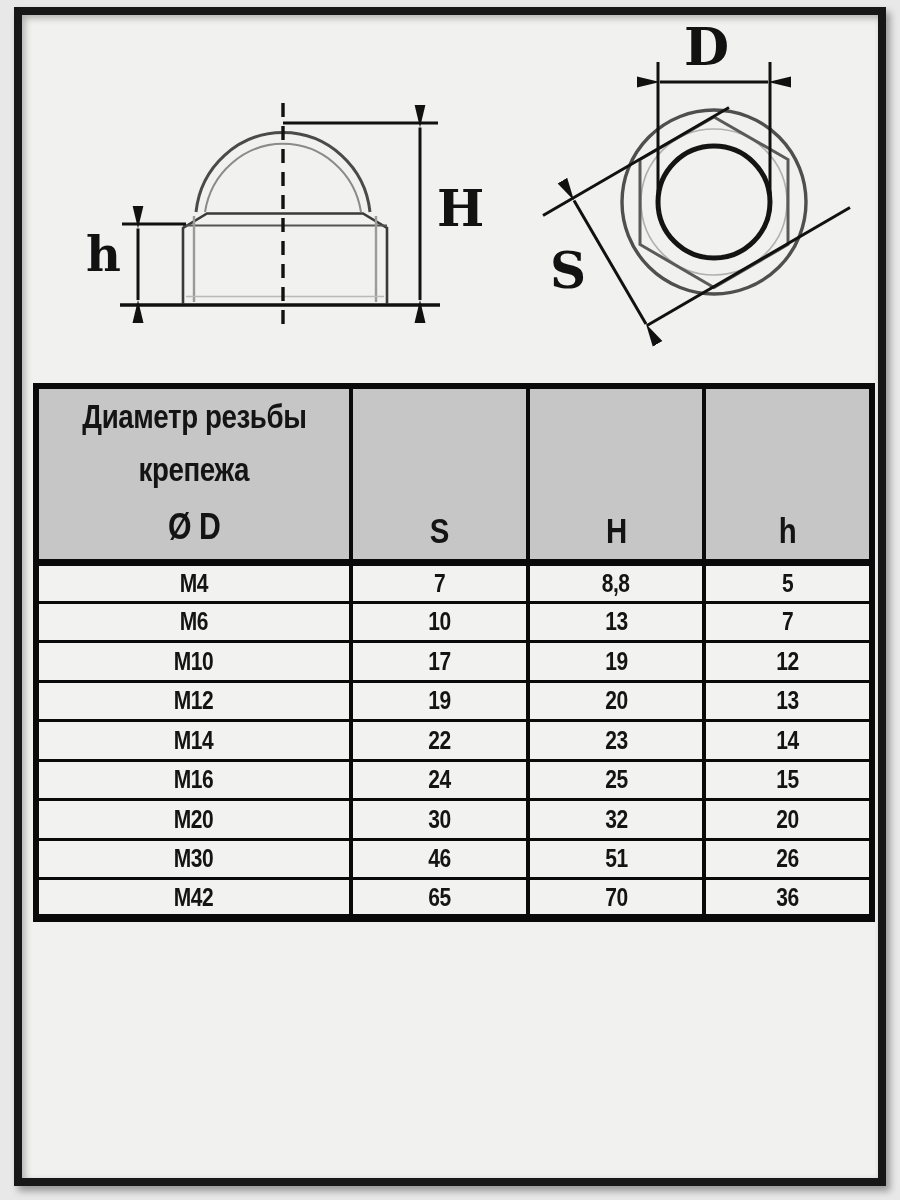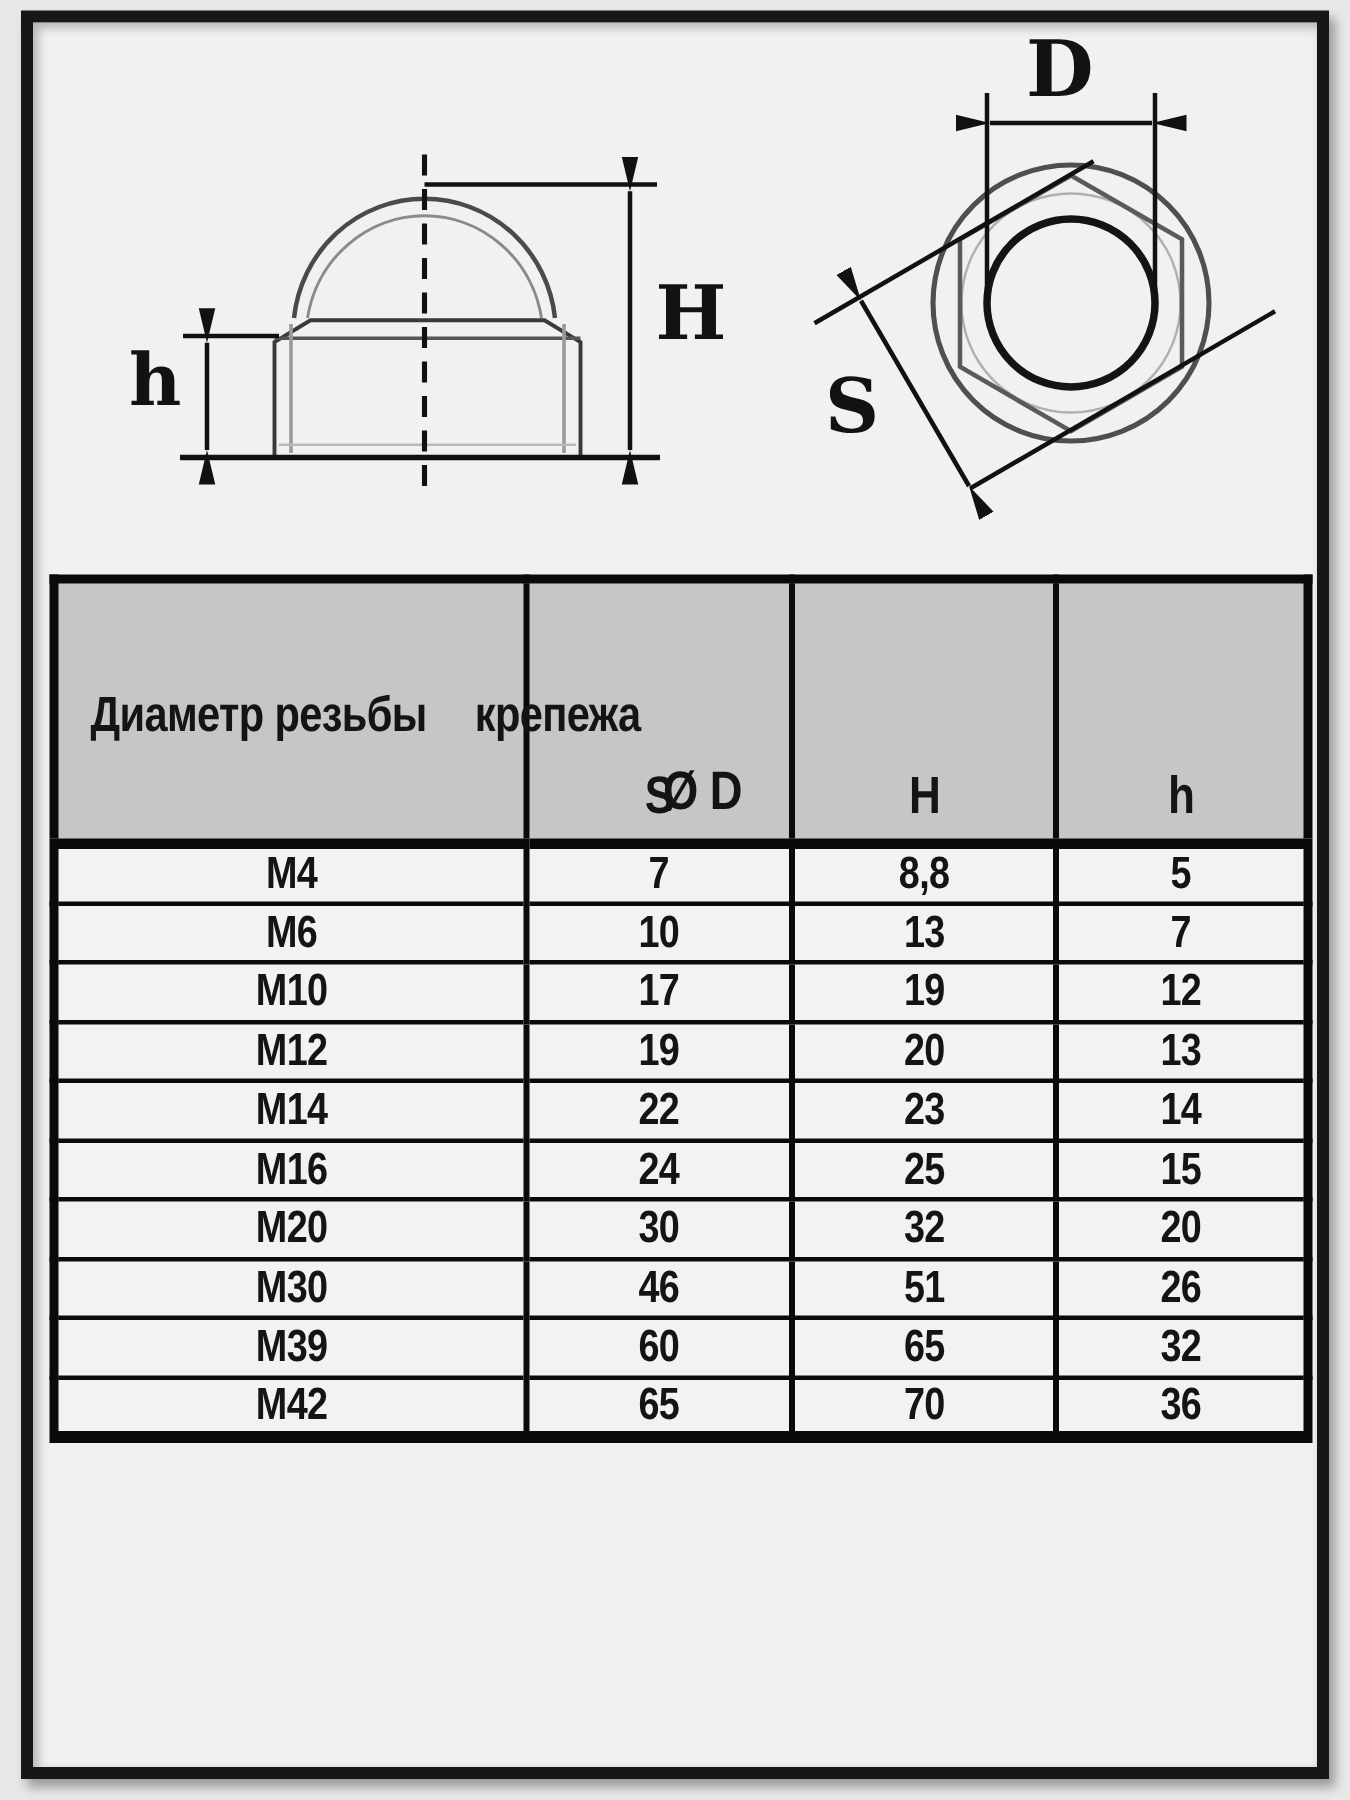--- a/index.html
+++ b/index.html
@@ -62,31 +62,31 @@
   }
   .spec thead th{
     background:var(--header-bg);
     border-bottom:7px solid #0a0a0a;
     vertical-align:bottom;
   }
   .spec td{
     height:39.5px;
     border-top-width:3px;
     border-bottom-width:3px;
-    font-size:30px;
+    font-size:25px;
   }
   .ct{
     display:inline-block;
     transform:scaleX(.84);
     letter-spacing:-.5px;
     white-space:nowrap;
   }
   .c1wrap{
     height:170px;
-    display:flex;flex-direction:row;
+    display:flex;flex-direction:column;
     align-items:center;justify-content:flex-start;
   }
   .c1wrap .hl{font-size:33px;line-height:50px;margin-top:3px;}
   .c1wrap .hl3{margin-top:auto;font-size:36px;line-height:48px;padding-bottom:8px;}
   .hbottom{
     height:170px;
     display:flex;align-items:flex-end;justify-content:center;
     padding-bottom:10px;
     font-size:35px;line-height:36px;
   }
@@ -219,25 +219,19 @@
         <td><span class="ct">32</span></td>
         <td><span class="ct">20</span></td>
       </tr>
       <tr>
         <td><span class="ct">M30</span></td>
         <td><span class="ct">46</span></td>
         <td><span class="ct">51</span></td>
         <td><span class="ct">26</span></td>
       </tr>
       <tr>
-        <td><span class="ct">M39</span></td>
-        <td><span class="ct">60</span></td>
-        <td><span class="ct">65</span></td>
-        <td><span class="ct">32</span></td>
-      </tr>
-      <tr>
         <td><span class="ct">M42</span></td>
         <td><span class="ct">65</span></td>
         <td><span class="ct">70</span></td>
         <td><span class="ct">36</span></td>
       </tr>
     </tbody>
 </table>
 
 </body></html>

